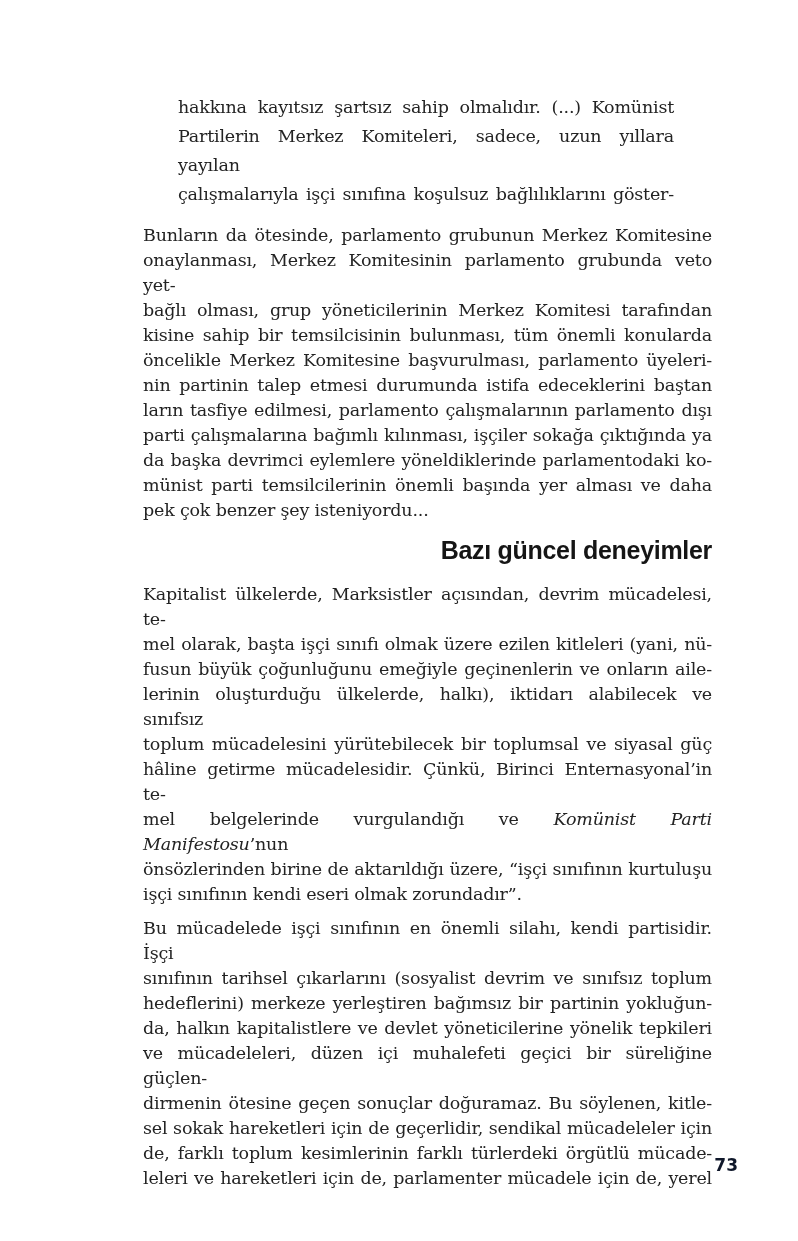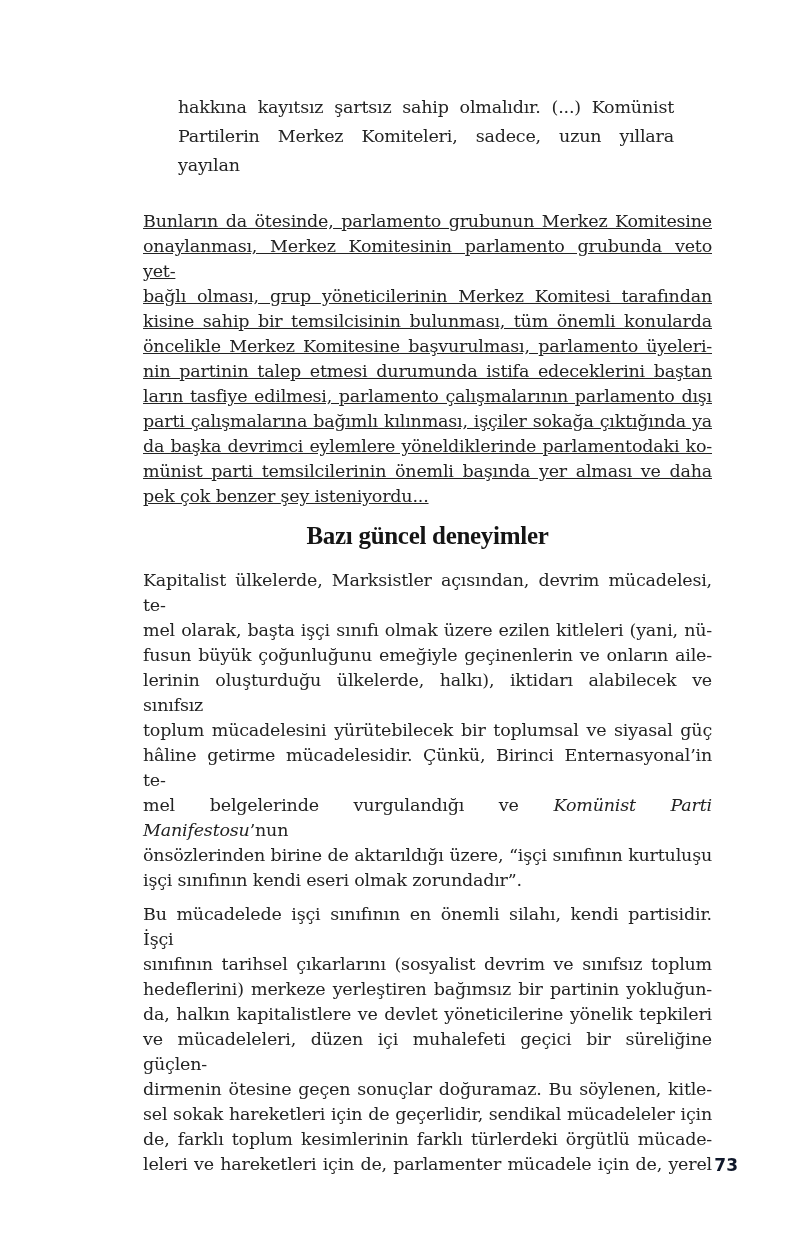--- a/index.html
+++ b/index.html
@@ -31,31 +31,31 @@
     font-size:17.5px;
     line-height:29px;
     letter-spacing:-0.2px;
   }
   .para {
     margin-top:9px;
     font-size:17.5px;
     line-height:25px;
     letter-spacing:-0.2px;
   }
-  .para.first-after-quote { margin-top:29px;text-decoration:underline; }
+  .para.first-after-quote { margin-top:14px; }
 
   .section-heading {
     margin:12px 0 8px 0;
-    font-family:Liberation Serif, serif;
+    font-family:Liberation Sans, sans-serif;
     font-weight:bold;
     font-size:25px;
     line-height:30px;
     color:#151515;
     letter-spacing:-0.3px;
-    text-align:center;
+    text-align:right;
   }
   .i { font-style:italic; }
   .sup { vertical-align:super; font-size:0.6em; line-height:0; }
 
   .page-number {
     position:absolute;
     right:88px; top:1155px;
     font-family:"DejaVu Sans", sans-serif;
     font-weight:bold;
     font-size:17px;
@@ -64,20 +64,21 @@
 </style>
 </head>
 <body>
 
 <div class="page">
   <div class="content">
 
     <div class="quote">
         <div class="line"><span>hakkına kayıtsız şartsız sahip olmalıdır. (...) Komünist</span></div>
         <div class="line"><span>Partilerin Merkez Komiteleri, sadece, uzun yıllara yayılan</span></div>
+        <div class="line"><span>çalışmalarıyla işçi sınıfına koşulsuz bağlılıklarını göster-</span></div>
       </div>
 
     <div class="para first-after-quote">
         <div class="line"><span>Bunların da ötesinde, parlamento grubunun Merkez Komitesine</span></div>
         <div class="line"><span>onaylanması, Merkez Komitesinin parlamento grubunda veto yet-</span></div>
         <div class="line"><span>bağlı olması, grup yöneticilerinin Merkez Komitesi tarafından</span></div>
         <div class="line"><span>kisine sahip bir temsilcisinin bulunması, tüm önemli konularda</span></div>
         <div class="line"><span>öncelikle Merkez Komitesine başvurulması, parlamento üyeleri-</span></div>
         <div class="line"><span>nin partinin talep etmesi durumunda istifa edeceklerini baştan</span></div>
         <div class="line"><span>ların tasfiye edilmesi, parlamento çalışmalarının parlamento dışı</span></div>

